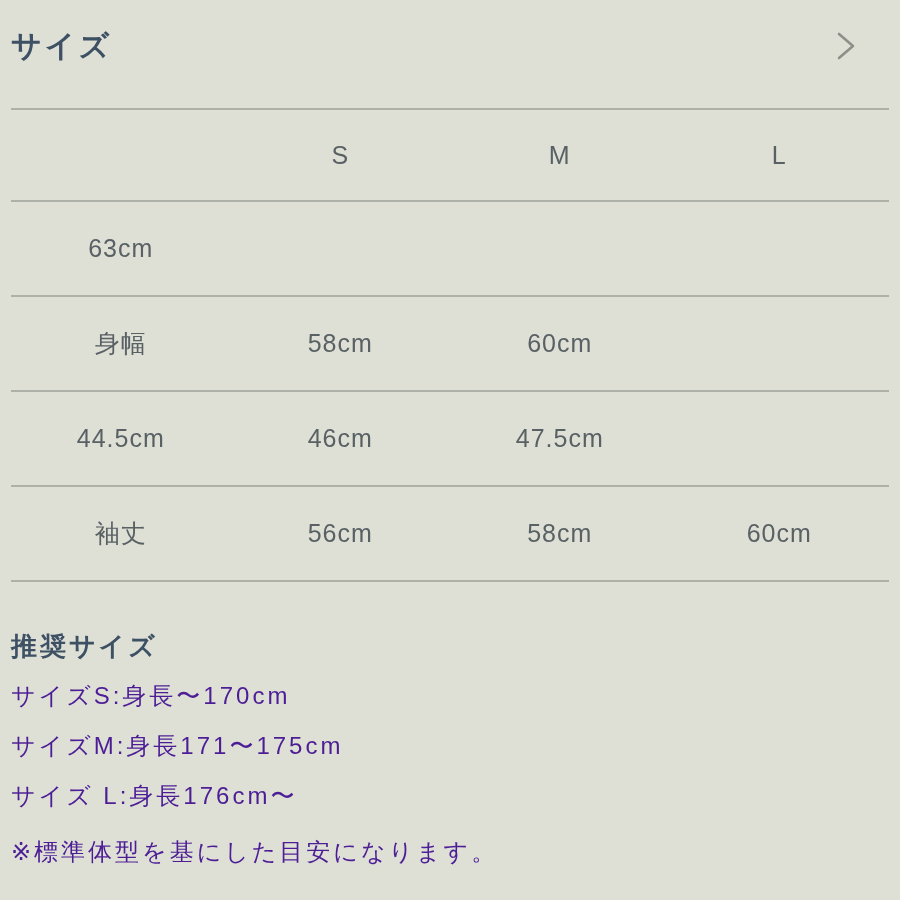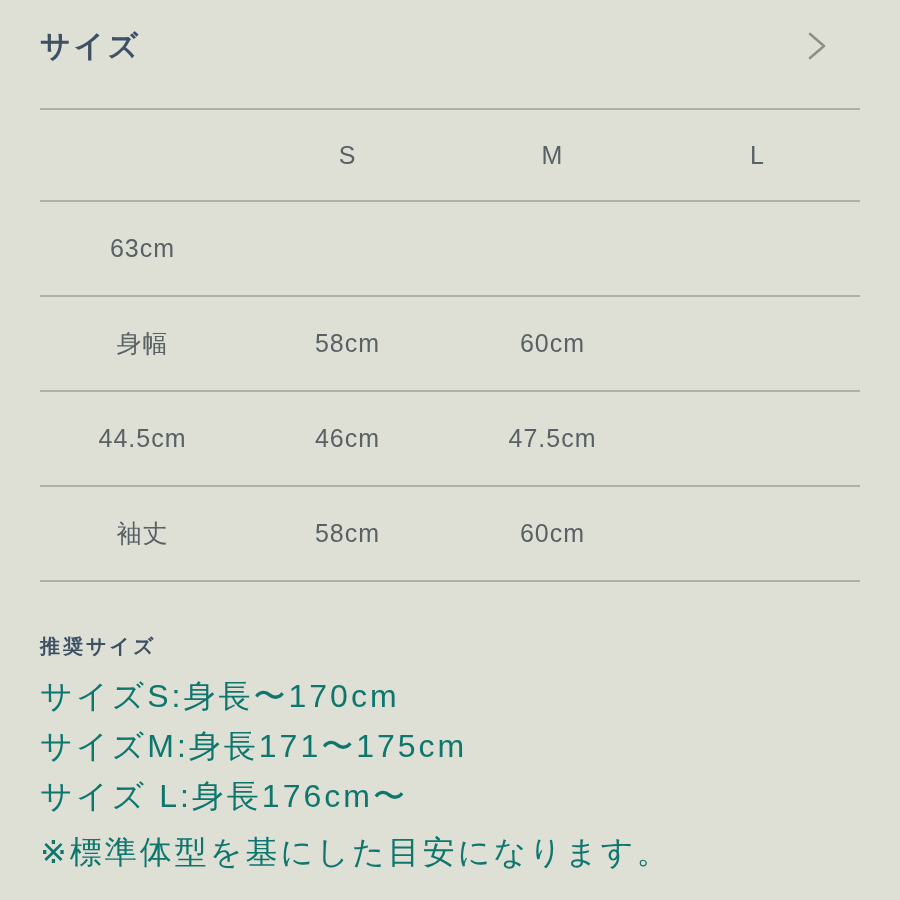--- a/index.html
+++ b/index.html
@@ -5,21 +5,21 @@
   * { margin: 0; padding: 0; box-sizing: border-box; }
   html, body { width: 900px; height: 900px; }
   body {
     background: #dee0d6;
     font-family: "Liberation Sans", "DejaVu Sans", sans-serif;
     overflow: hidden;
   }
   .page {
     width: 900px;
     height: 720px;
-    padding: 0 40px;
+    padding: 0 11px;
   }
   
   .header-row {
     height: 110px;
     display: flex;
     align-items: center;
     justify-content: space-between;
     padding-bottom: 16px;
     border-bottom: 2px solid #aeb1a8;
     cursor: pointer;
@@ -50,30 +50,30 @@
   .t-row.data { height: 95px; }
   .t-cell {
     text-align: center;
     font-size: 25px;
     color: #596165;
     letter-spacing: 1px;
   }
   
   .recommend { margin-top: 46px; }
   .recommend-heading {
-    font-size: 20px;
+    font-size: 26px;
     font-weight: bold;
     color: #3d5064;
     letter-spacing: 3px;
     line-height: 36px;
   }
   .recommend-line {
     margin-top: 14px;
-    font-size: 32px;
-    color: #0f766e;
+    font-size: 24px;
+    color: #4c1d95;
     letter-spacing: 3px;
     line-height: 36px;
   }
   .recommend-line.note { margin-top: 20px; }
 </style>
 </head>
 <body>
 
 <div class="page">
 
@@ -106,20 +106,21 @@
     </div>
 
     <div class="t-row data">
       <div class="t-cell">44.5cm</div>
       <div class="t-cell">46cm</div>
       <div class="t-cell">47.5cm</div>
     </div>
 
     <div class="t-row data">
       <div class="t-cell">袖丈</div>
+      <div class="t-cell">56cm</div>
       <div class="t-cell">58cm</div>
       <div class="t-cell">60cm</div>
     </div>
 
   </div>
 
   <div class="recommend">
     <div class="recommend-heading">推奨サイズ</div>
     <div class="recommend-line">サイズS:身長〜170cm</div>
     <div class="recommend-line">サイズM:身長171〜175cm</div>

